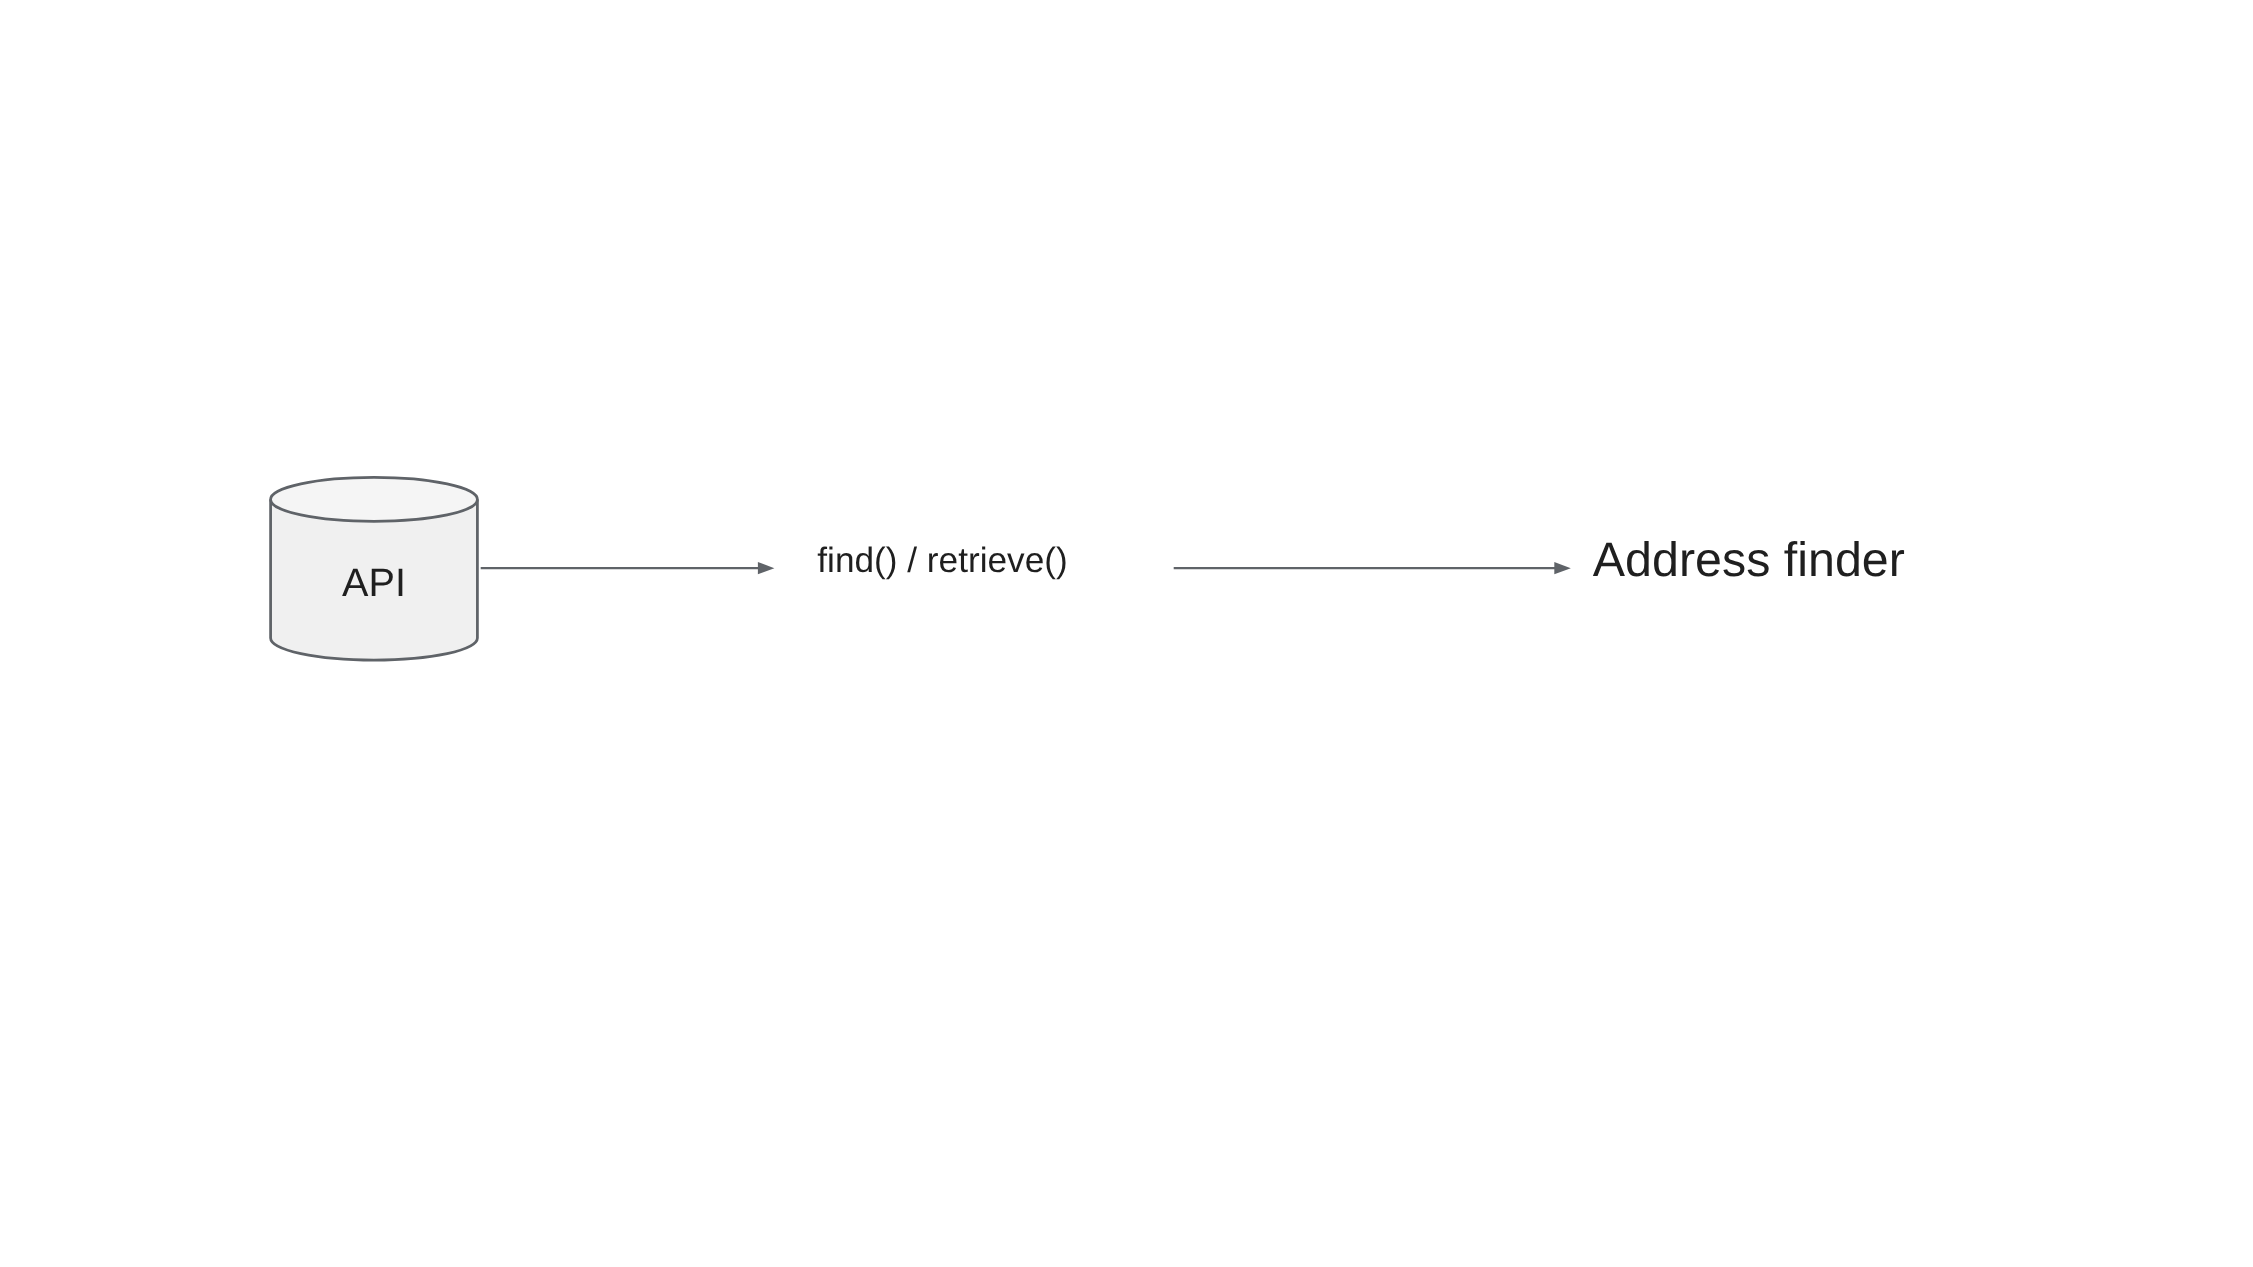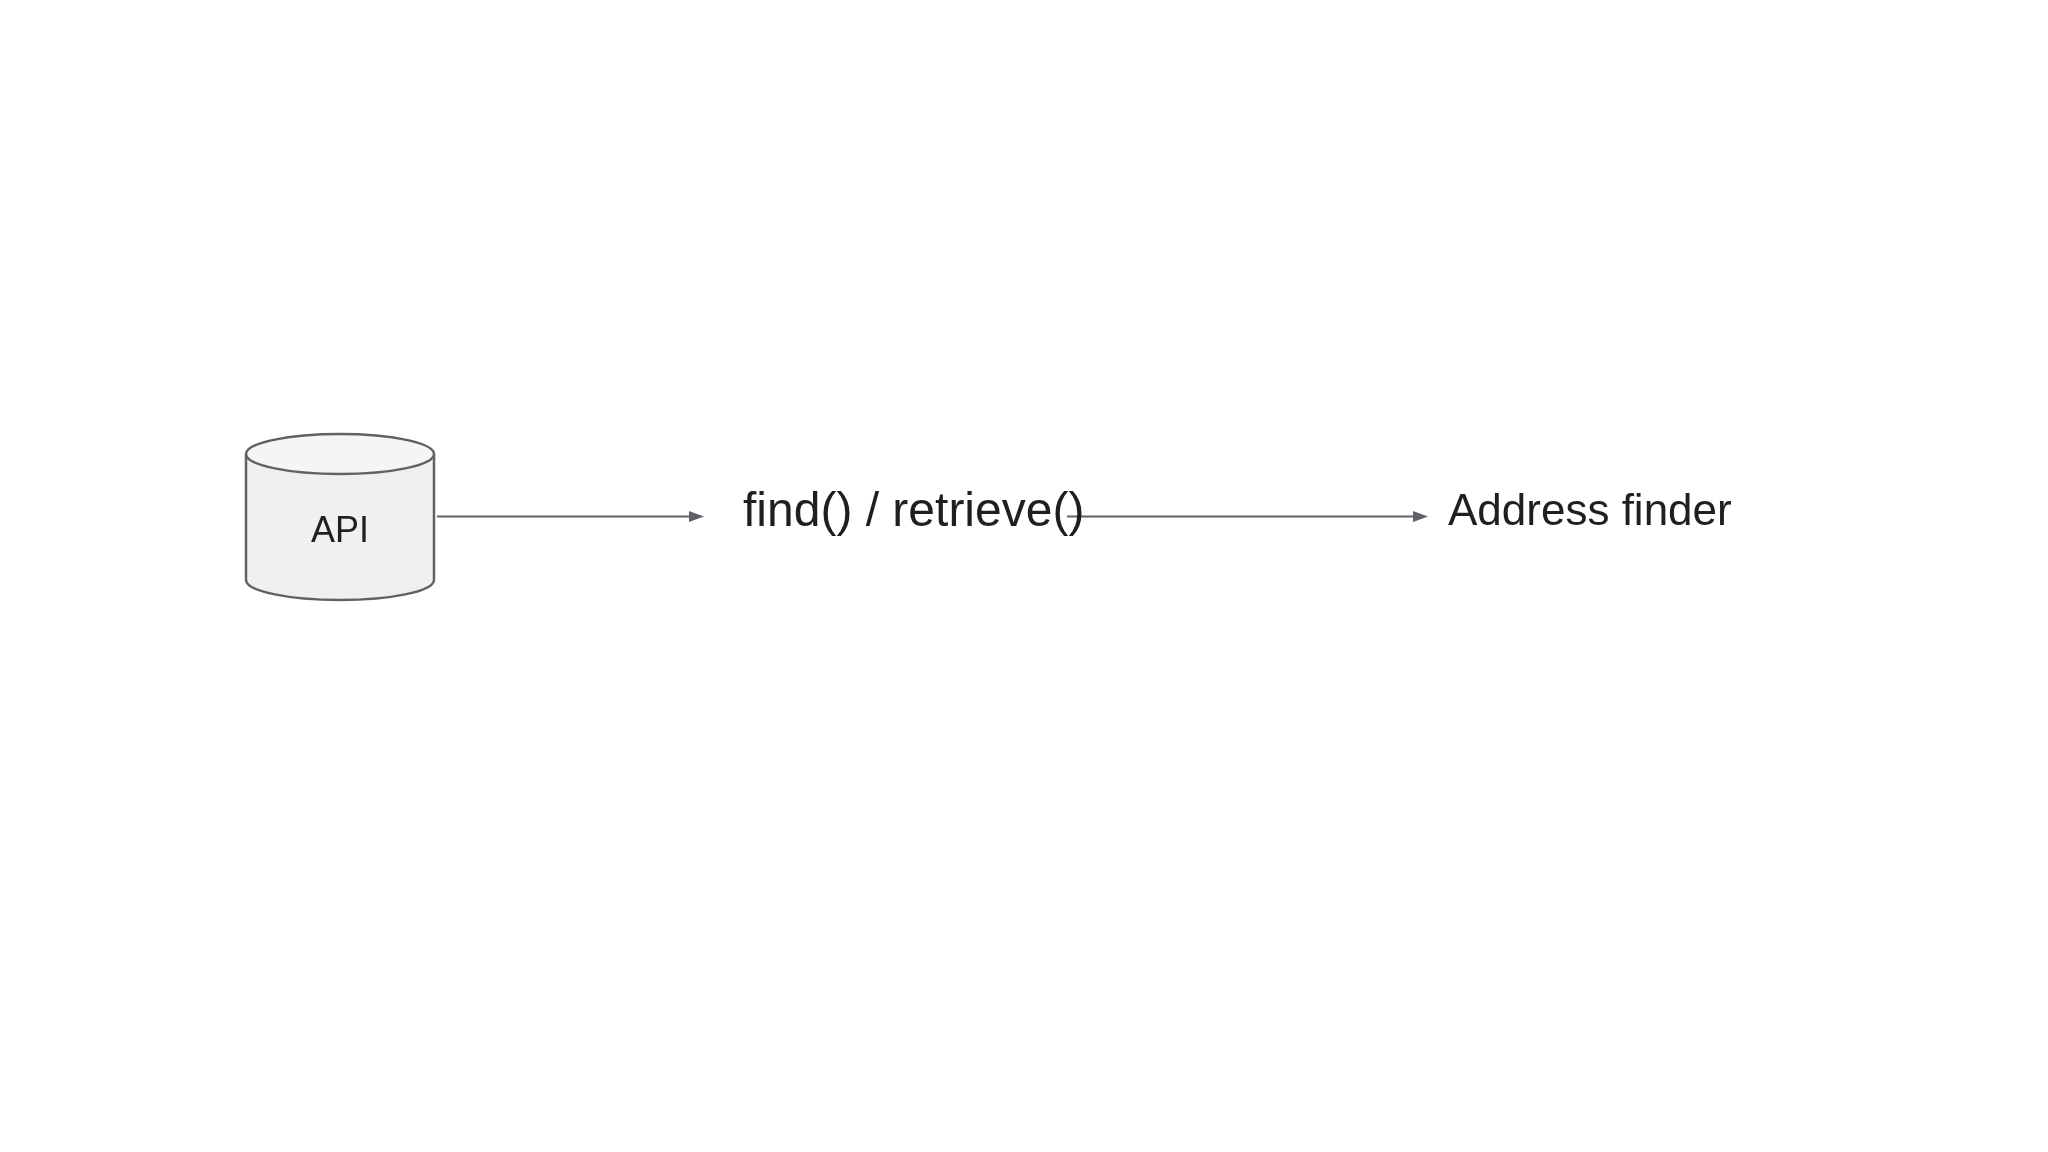--- a/index.html
+++ b/index.html
@@ -35,21 +35,21 @@
     left: 245px;
     top: 509px;
     width: 190px;
     text-align: center;
     font-size: 36px;
     line-height: 42px;
   }
   .method-label {
     left: 743px;
     top: 486px;
-    font-size: 48px;
+    font-size: 32px;
     line-height: 47px;
   }
   .target-label {
     left: 1448px;
     top: 486px;
     font-size: 44px;
     line-height: 47px;
   }
 </style>
 </head>

